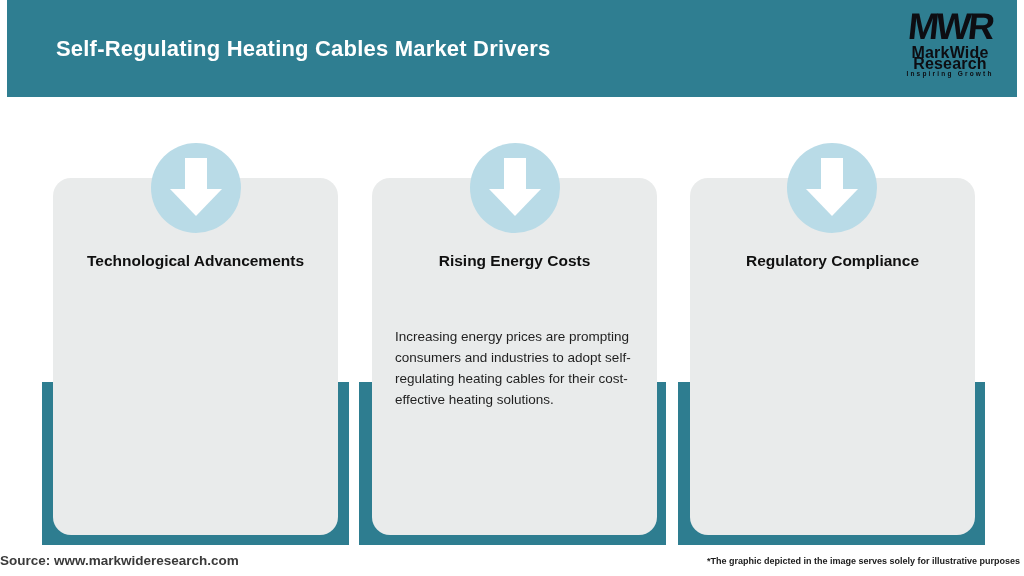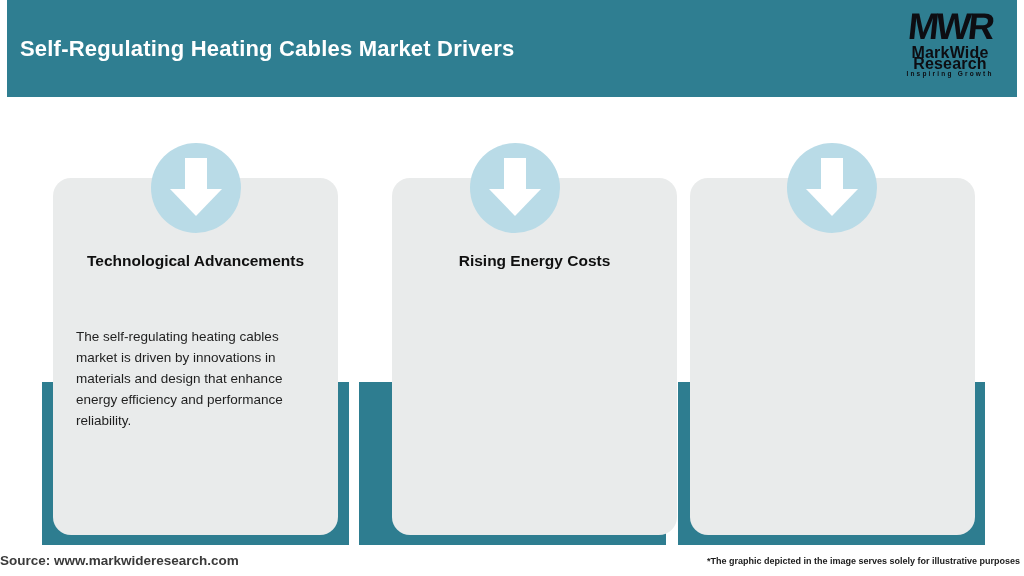--- a/index.html
+++ b/index.html
@@ -19,21 +19,21 @@
     left: 7px; top: 0;
     width: 1010px; height: 97px;
     background: #2f7e91;
     display: flex;
     align-items: center;
   }
   .page-title {
     color: #ffffff;
     font-size: 22px;
     font-weight: bold;
-    padding-left: 13px;
+    padding-left: 49px;
     letter-spacing: 0.2px;
   }
   .logo {
     position: absolute;
     right: 12px; top: 7px;
     width: 110px;
     text-align: center;
     color: #0d0d12;
   }
   .logo-monogram {
@@ -67,21 +67,21 @@
   }
   .card {
     position: absolute;
     top: 178px;
     width: 285px;
     height: 357px;
     background: #e9ebeb;
     border-radius: 18px;
   }
   .g1 .backdrop { left: 42px; }   .g1 .card { left: 53px; }
-  .g2 .backdrop { left: 359px; }  .g2 .card { left: 392px; }
+  .g2 .backdrop { left: 359px; }  .g2 .card { left: 372px; }
   .g3 .backdrop { left: 678px; }  .g3 .card { left: 690px; }
 
   .card-title {
     margin-top: 74px;
     text-align: center;
     font-size: 15.5px;
     font-weight: bold;
     color: #101010;
   }
   .card-body {
@@ -149,42 +149,43 @@
       <div class="logo-monogram">MWR</div>
       <div class="logo-name">MarkWide Research</div>
       <div class="logo-tagline">Inspiring Growth</div>
     </div>
   </header>
 
   <section class="card-group g1">
     <div class="backdrop"></div>
     <div class="card">
       <h2 class="card-title">Technological Advancements</h2>
-      <p class="card-body">The self-regulating heating cables market is driven by innovations in materials and design that enhance energy efficiency and performance reliability.</p>
     </div>
     <div class="circle">
       <div class="arrow-shaft"></div>
       <div class="arrow-head"></div>
     </div>
   </section>
 
   <section class="card-group g2">
     <div class="backdrop"></div>
     <div class="card">
       <h2 class="card-title">Rising Energy Costs</h2>
+      <p class="card-body">Increasing energy prices are prompting consumers and industries to adopt self-regulating heating cables for their cost-effective heating solutions.</p>
     </div>
     <div class="circle">
       <div class="arrow-shaft"></div>
       <div class="arrow-head"></div>
     </div>
   </section>
 
   <section class="card-group g3">
     <div class="backdrop"></div>
     <div class="card">
+      <h2 class="card-title">Regulatory Compliance</h2>
     </div>
     <div class="circle">
       <div class="arrow-shaft"></div>
       <div class="arrow-head"></div>
     </div>
   </section>
 
   <div class="footer-source">Source: www.markwideresearch.com</div>
   <div class="footer-disclaimer">*The graphic depicted in the image serves solely for illustrative purposes</div>
 

